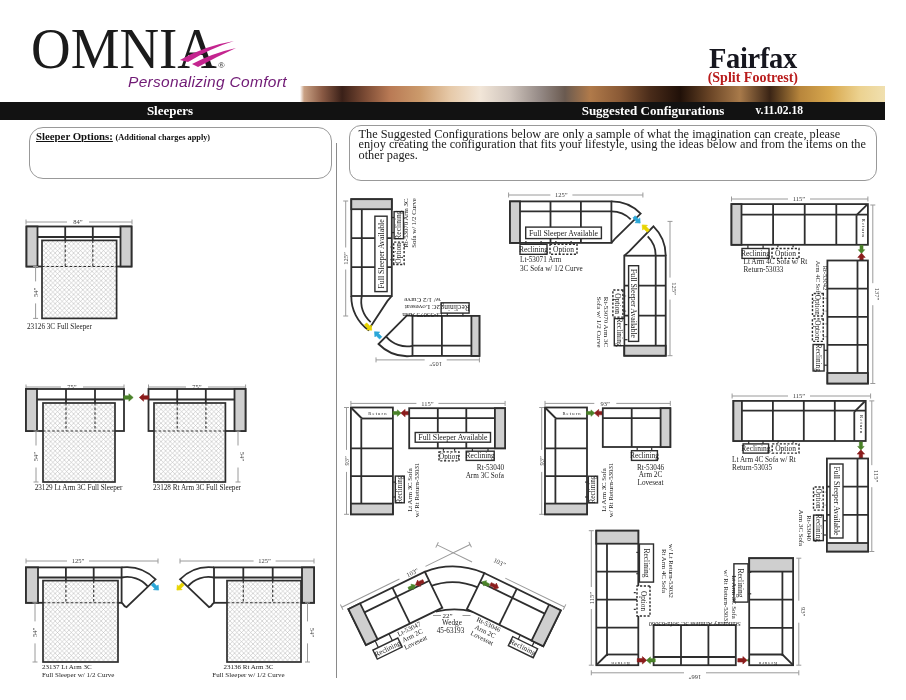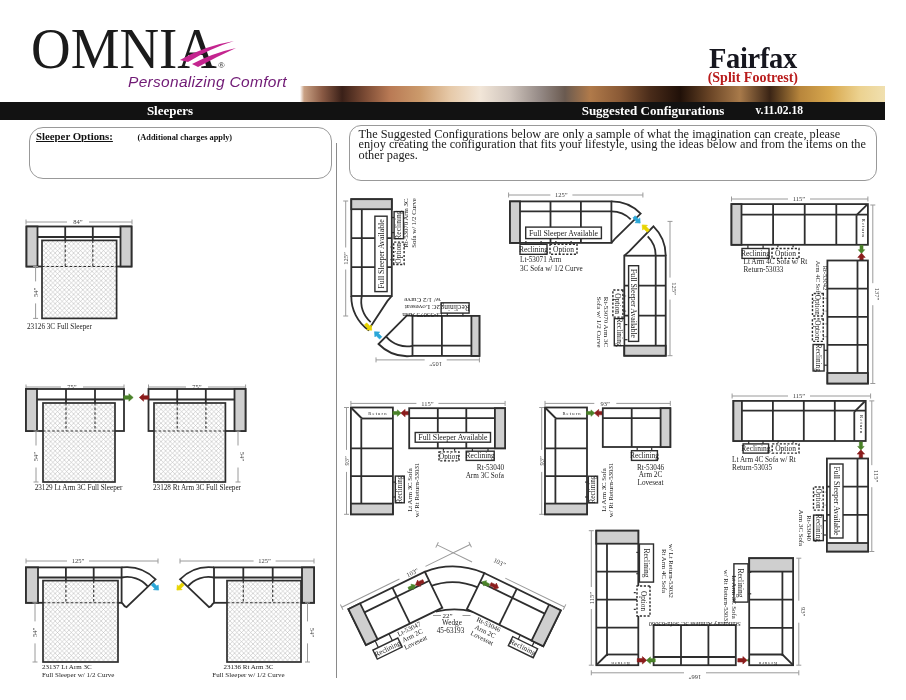--- a/index.html
+++ b/index.html
@@ -21,21 +21,21 @@
 
 <div class="abs" style="left:300px;top:86px;width:585px;height:17px;background:linear-gradient(90deg,#ffffff 0.0%,#c9a184 0.7%,#8a5a44 3.8%,#3a2018 7.2%,#7a4a34 11.1%,#b97a55 15.4%,#cb9a6b 20.5%,#e6c9a8 25.6%,#f2e6d8 30.8%,#cfc4bc 35.9%,#958a86 41.0%,#6a5a50 45.3%,#b07a4a 49.6%,#8a5a36 54.7%,#4a2c1a 59.8%,#201008 65.0%,#6a4526 70.1%,#a87a4a 75.2%,#3a2415 80.3%,#b8863c 85.5%,#d8a84e 90.6%,#ecd290 95.7%,#f0e0b0 100.0%);"></div>
 
 <div class="abs" style="left:0;top:102px;width:885px;height:17.6px;background:#121212;"></div>
 <div class="abs" style="left:0;top:102px;width:340px;height:17.6px;text-align:center;font-family:'Liberation Serif',serif;font-weight:bold;font-size:13px;color:#fff;line-height:17.6px;">Sleepers</div>
 <div class="abs" style="left:420px;top:102px;width:466px;height:17.6px;text-align:center;font-family:'Liberation Serif',serif;font-weight:bold;font-size:13px;color:#fff;line-height:17.6px;">Suggested Configurations</div>
 <div class="abs" style="right:25px;top:102px;height:17.6px;font-family:'Liberation Serif',serif;font-weight:bold;font-size:11.5px;color:#fff;line-height:17.6px;">v.11.02.18</div>
 
 <div class="abs" style="left:28.5px;top:127px;width:303px;height:51.5px;border:1.2px solid #999;border-radius:14px;"></div>
 <div class="abs" style="left:36px;top:132px;font-family:'Liberation Serif',serif;font-size:10.8px;line-height:9.4px;color:#111;">
-<span style="font-weight:bold;text-decoration:underline;">Sleeper Options:</span> <span style="font-weight:bold;font-size:8.3px;margin-left:22px;">(Additional charges apply)</span><br>
+<span style="font-weight:bold;text-decoration:underline;">Sleeper Options:</span> <span style="font-weight:bold;font-size:8.3px;">(Additional charges apply)</span><br>
 </div>
 
 <div class="abs" style="left:349px;top:124.5px;width:528px;height:56.5px;border:1.2px solid #999;border-radius:12px;"></div>
 <div class="abs" style="left:358.5px;top:128.5px;width:512px;font-family:'Liberation Serif',serif;font-size:12.3px;line-height:10.9px;color:#1a1a1a;">The Suggested Configurations below are only a sample of what the imagination can create, please enjoy creating the configuration that fits your lifestyle, using the ideas below and from the items on the other pages.</div>
 
 <div class="abs" style="left:335.5px;top:143px;width:1.3px;height:535px;background:#8a8a8a;"></div>
 
 <svg class="abs" style="left:0;top:0;" width="906" height="700" viewBox="0 0 906 700">
 <defs>
 <pattern id="xh" width="4.6" height="4.6" patternUnits="userSpaceOnUse">

